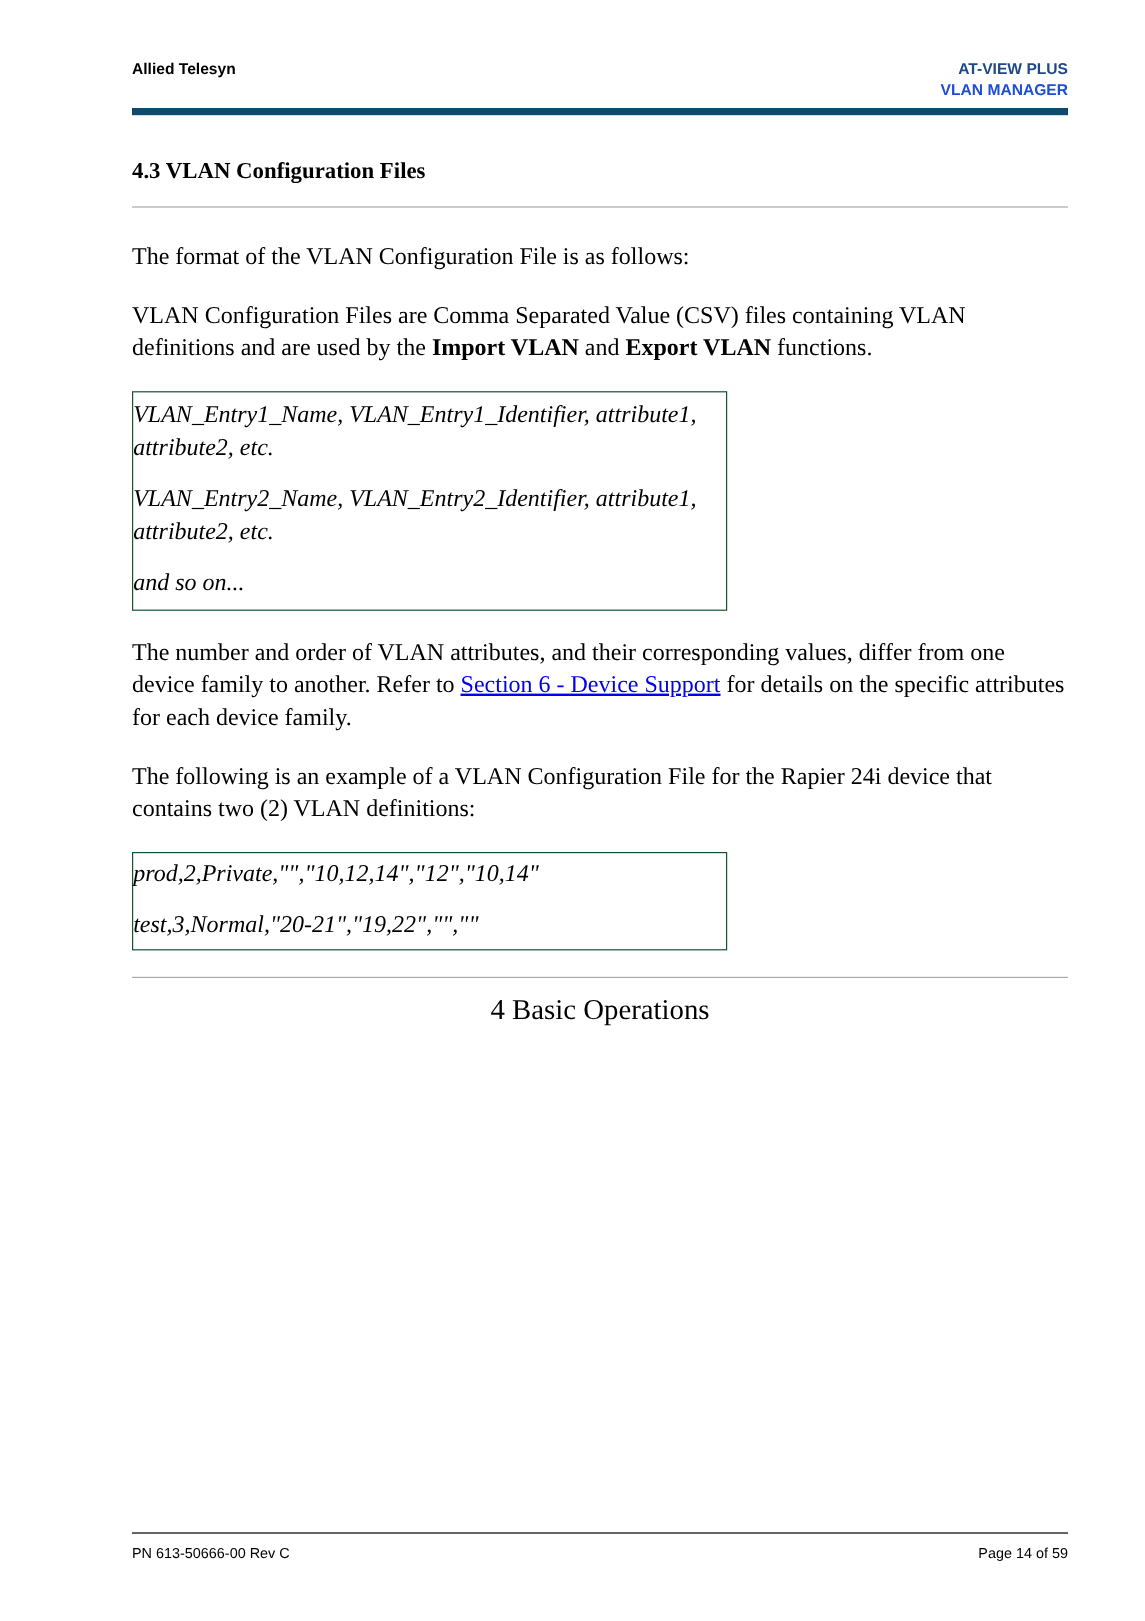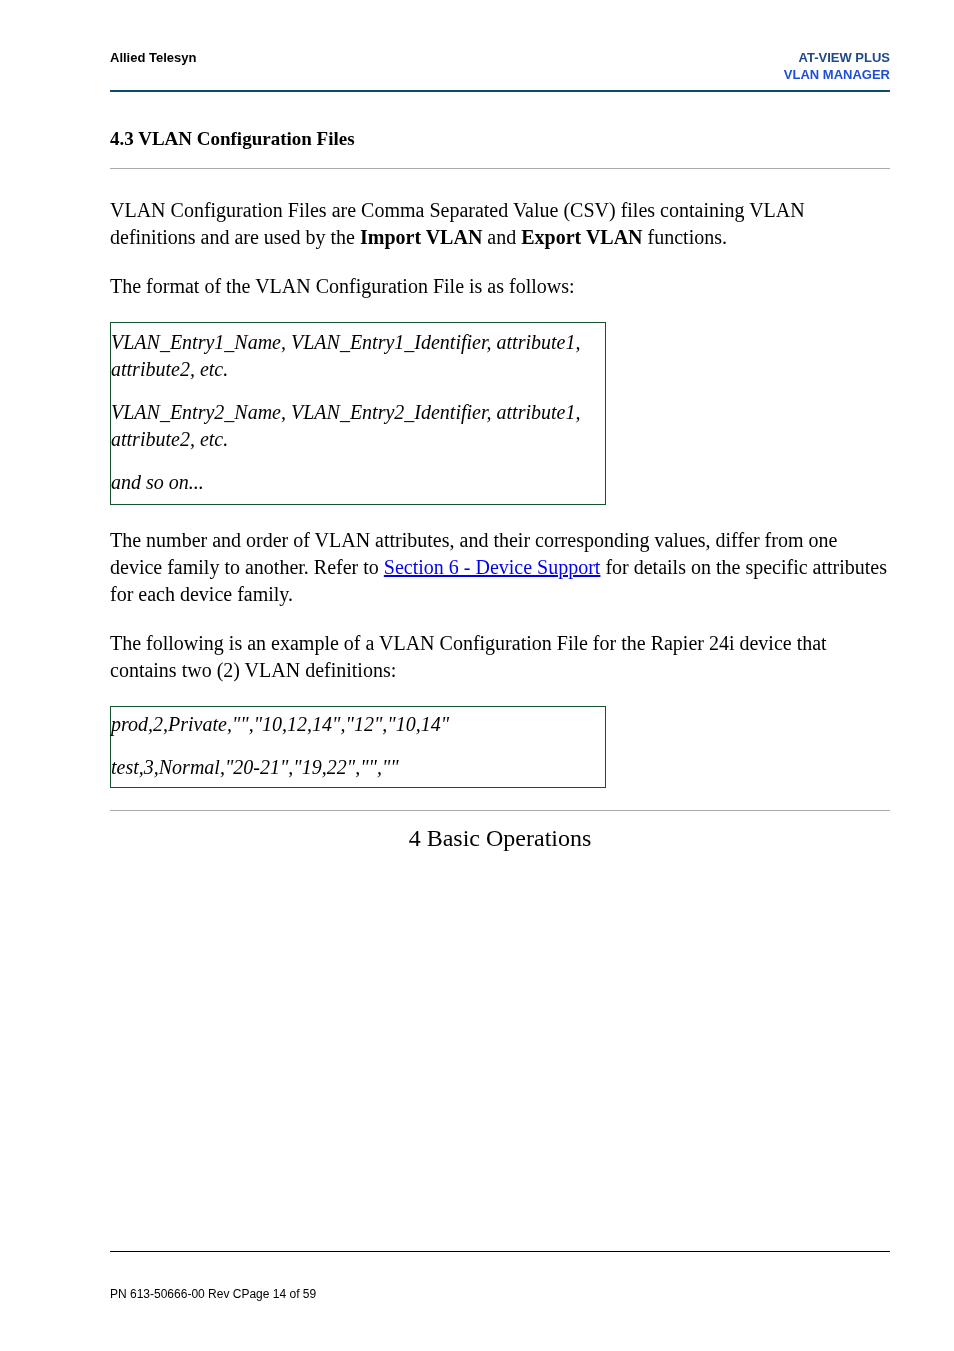--- a/index.html
+++ b/index.html
@@ -22,21 +22,21 @@
     bottom: 50px;
   }
   .header {
     display: flex;
     justify-content: space-between;
     align-items: flex-start;
     font-family: Verdana, Arial, sans-serif;
     font-size: 13px;
     font-weight: bold;
     padding-bottom: 6px;
-    border-bottom: 2px solid #0c4a6e;
+    border-bottom: 6px solid #0c4a6e;
   }
   .header-left { color: #000; }
   .header-right { text-align: right; line-height: 1.3; }
   .header-right .line1 { color: #204a87; }
   .header-right .line2 { color: #1d4ed8; }
 
   h1.section-title {
     font-family: "Times New Roman", Times, serif;
     font-weight: bold;
     font-size: 19px;
@@ -73,23 +73,23 @@
     font-size: 24px;
     margin-top: 14px;
   }
 
   .footer {
     position: absolute;
     left: 110px;
     right: 64px;
     bottom: 50px;
     border-top: 1px solid #000;
-    padding-top: 35px;
+    padding-top: 9px;
     display: flex;
-    justify-content: flex-start;
+    justify-content: space-between;
     font-family: Verdana, Arial, sans-serif;
     font-size: 12px;
     color: #000;
   }
 </style>
 </head>
 <body>
 
 <div class="page">
 
@@ -98,25 +98,25 @@
     <div class="header-right">
       <div class="line1">AT-VIEW PLUS</div>
       <div class="line2">VLAN MANAGER</div>
     </div>
   </div>
 
   <h1 class="section-title">4.3 VLAN Configuration Files</h1>
 
   <hr class="thin">
 
+  <p>The format of the VLAN Configuration File is as follows:</p>
+
   <p>
     <span>VLAN Configuration Files are Comma Separated Value (CSV) files containing VLAN definitions and are used by the </span><b>Import VLAN</b><span> and </span><b>Export VLAN</b><span> functions.</span>
   </p>
-
-  <p>The format of the VLAN Configuration File is as follows:</p>
 
   <div class="codebox">
     <div class="block">VLAN_Entry1_Name, VLAN_Entry1_Identifier, attribute1, attribute2, etc.</div>
     <div class="block">VLAN_Entry2_Name, VLAN_Entry2_Identifier, attribute1, attribute2, etc.</div>
     <div class="block">and so on...</div>
   </div>
 
   <p>
     <span>The number and order of VLAN attributes, and their corresponding values, differ from one device family to another. Refer to </span><a href="#" class="link">Section 6 - Device Support</a><span> for details on the specific attributes for each device family.</span>
   </p>

